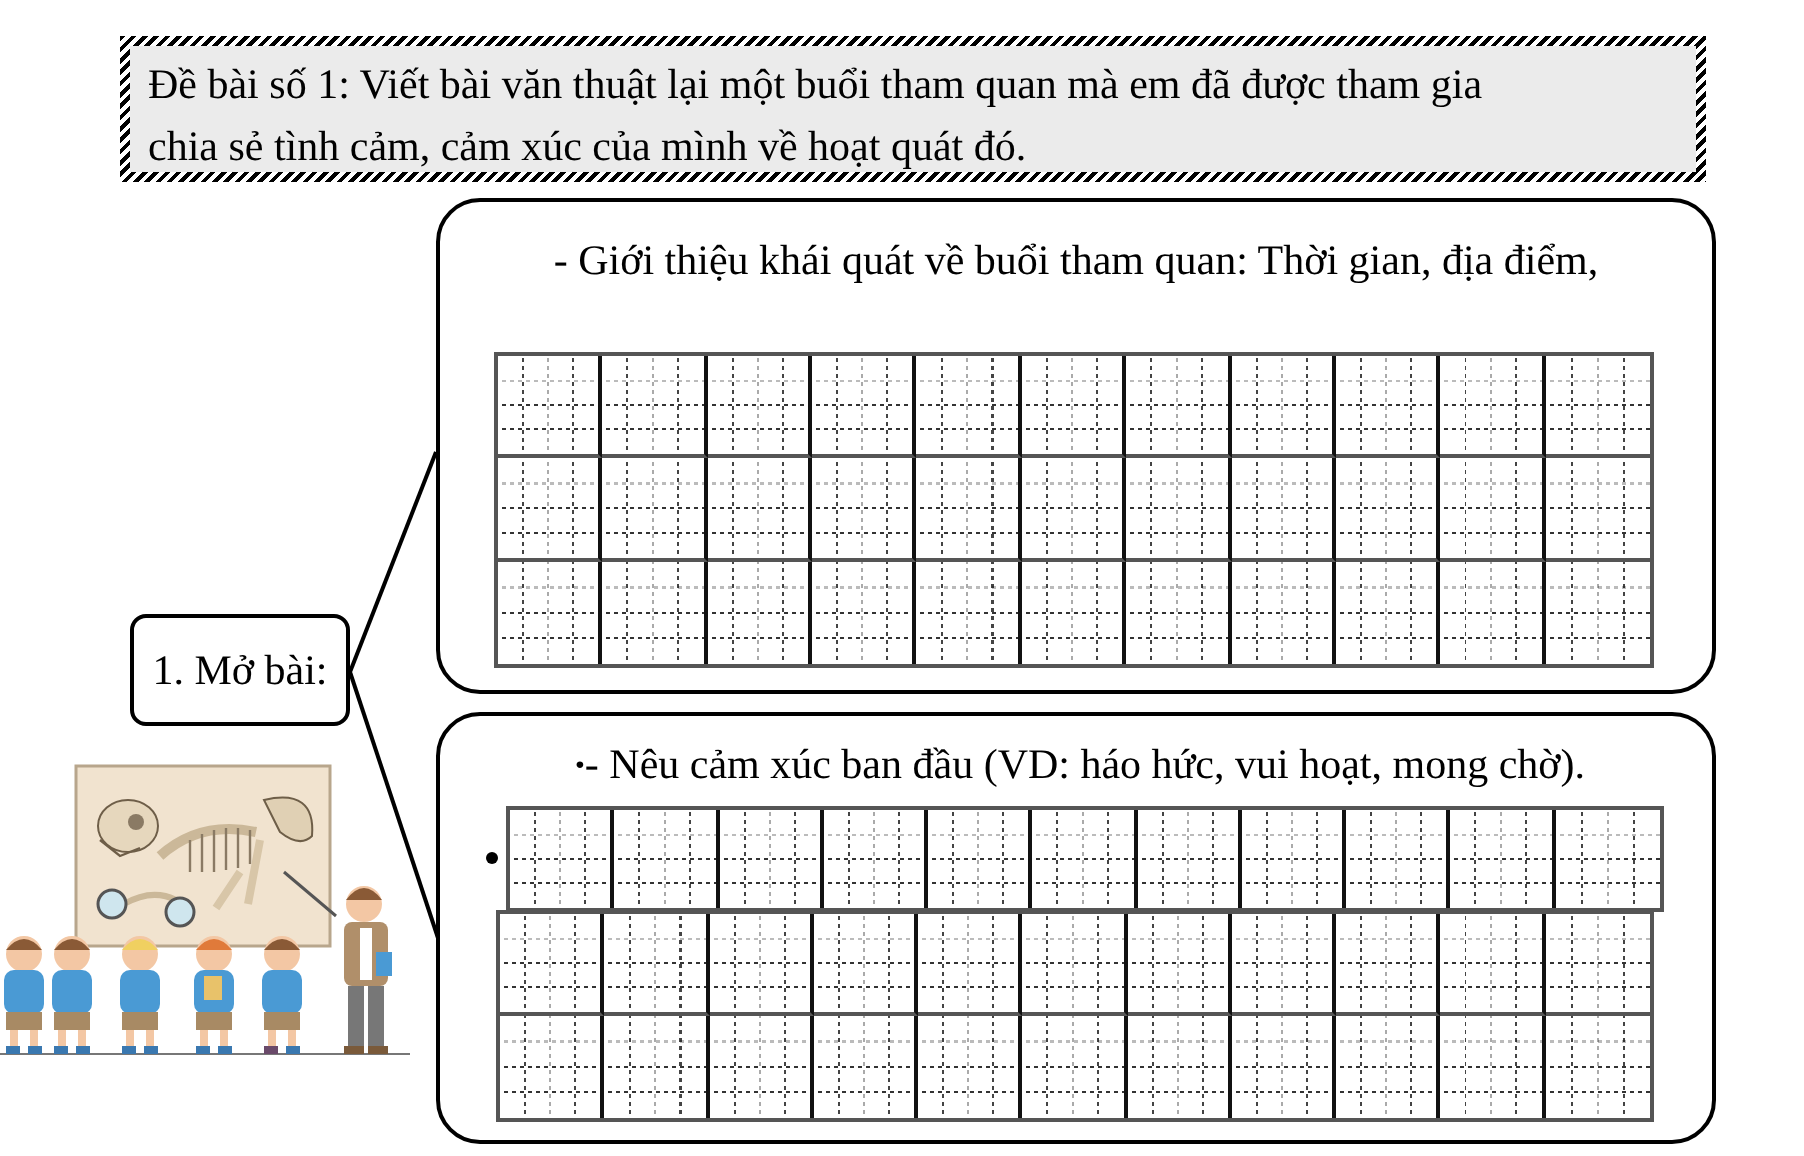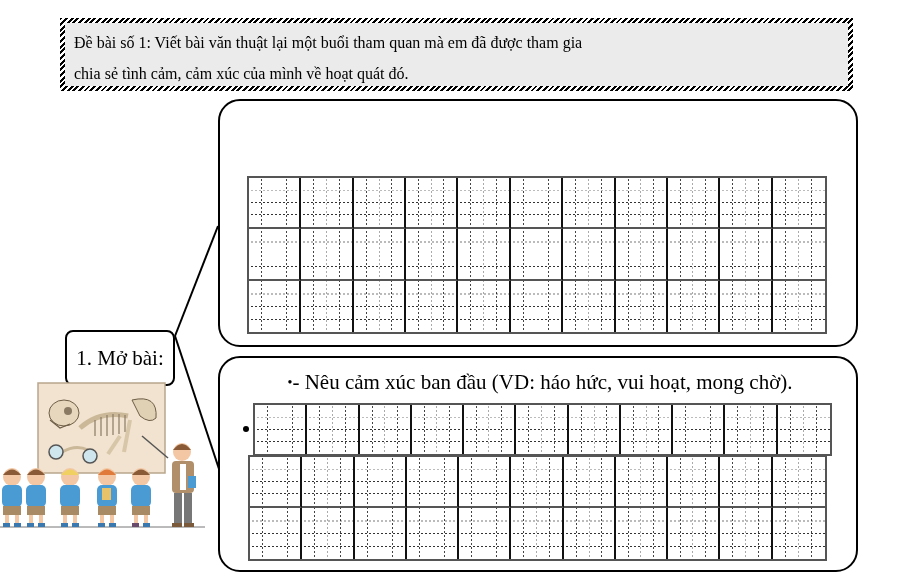--- a/index.html
+++ b/index.html
@@ -15,21 +15,21 @@
     .prompt {
       left: 60px; top: 18px; width: 793px; height: 73px;
       box-sizing: border-box;
       padding: 5px;
       background: repeating-linear-gradient(135deg, #000 0 2px, #fff 2px 4px);
     }
     .prompt-inner {
       width: 100%; height: 100%; box-sizing: border-box;
       background: #ebebeb;
       padding: 4px 0 0 9px;
-      font-size: 16px; line-height: 31px;
+      font-size: 21px; line-height: 31px;
       white-space: nowrap;
     }
 
     
     .rbox {
       box-sizing: border-box;
       border: 2px solid #000;
       border-radius: 22px;
       background: #fff;
     }
@@ -84,21 +84,21 @@
 
     .bullet-dot {
       left: 243px; top: 426px; width: 6px; height: 6px; border-radius: 50%; background: #000;
     }
 
     
     .label-box {
       left: 65px; top: 307px; width: 110px; height: 56px;
       box-sizing: border-box; border: 2px solid #000; border-radius: 8px;
       background: #fff;
-      font-size: 21px; line-height: 52px; text-align: center; white-space: nowrap; margin-top: 23px;
+      font-size: 21px; line-height: 52px; text-align: center; white-space: nowrap;
     }
 
     .connector { left: 0; top: 0; width: 902px; height: 578px; pointer-events: none; }
 
     .illustration { left: 0; top: 380px; width: 215px; height: 152px; }
   </style>
 </head>
 <body>
 
 <svg class="abs connector" viewBox="0 0 902 578">
@@ -108,20 +108,21 @@
 
 <div class="abs prompt">
   <div class="prompt-inner">
     <div>Đề bài số 1: Viết bài văn thuật lại một buổi tham quan mà em đã được tham gia</div>
     <div>chia sẻ tình cảm, cảm xúc của mình về hoạt quát đó.</div>
   </div>
 </div>
 
 <div class="abs rbox box-top"></div>
 <div class="abs box-text top-text">
+  <div>- Giới thiệu khái quát về buổi tham quan: Thời gian, địa điểm,</div>
 </div>
 <div class="abs grid grid-top" id="grid-top">
     <div class="cell"></div>
     <div class="cell"></div>
     <div class="cell"></div>
     <div class="cell"></div>
     <div class="cell"></div>
     <div class="cell"></div>
     <div class="cell"></div>
     <div class="cell"></div>

